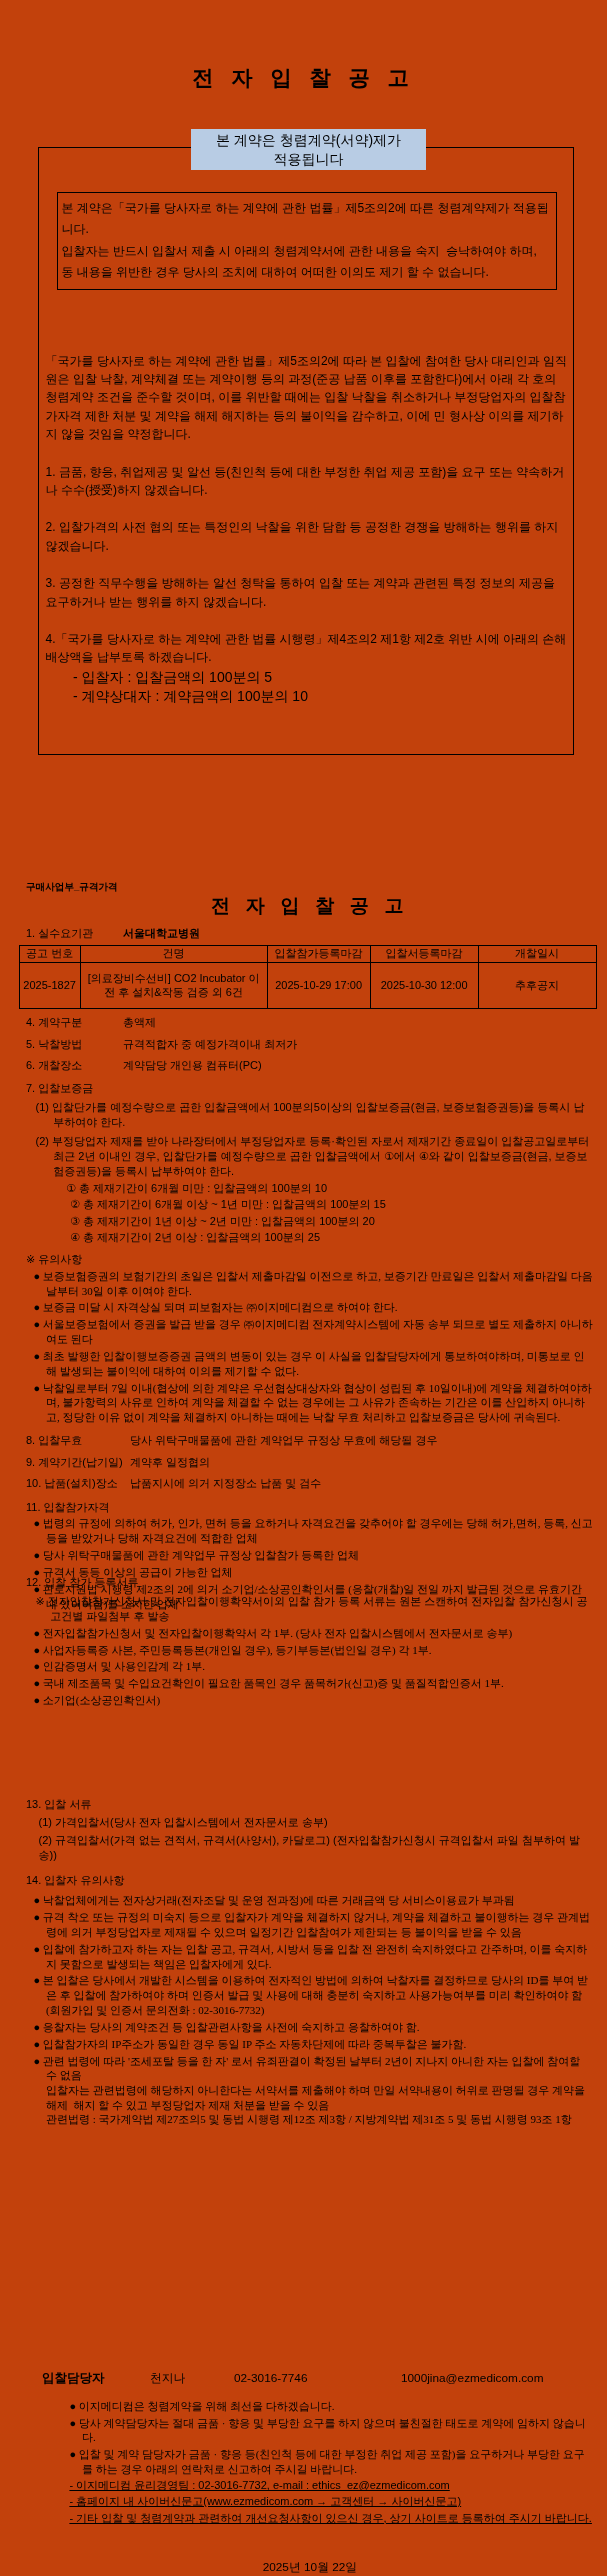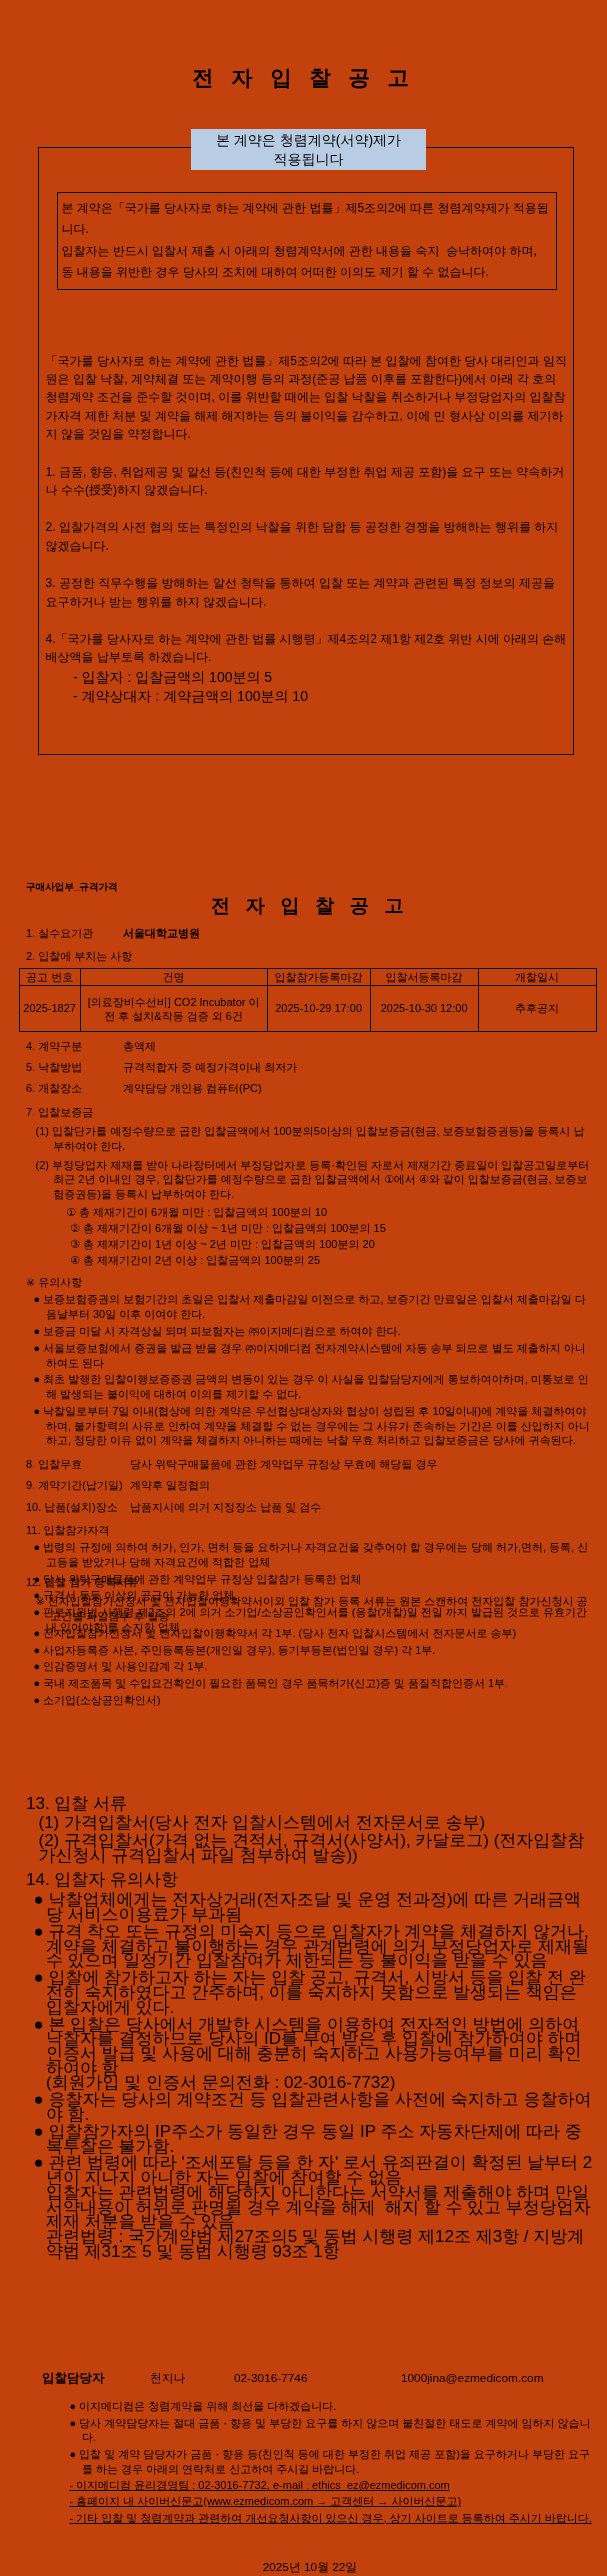--- a/index.html
+++ b/index.html
@@ -113,27 +113,28 @@
   td.subject-cell { text-align: left; padding: 0 4.4px; line-height: 14px; }
   .sub-item { margin: 4.4px 0 0 9.6px; padding-left: 17.7px; text-indent: -17.7px; line-height: 14.7px; }
   .circ-item { margin: 1.5px 0 0 44px; line-height: 14.7px; }
   .note-title { margin-top: 7.4px; margin-left: 0; }
   .bullet {
     margin: 2.2px 0 0 7.4px;
     padding-left: 12.5px;
     text-indent: -12.5px;
     line-height: 14.7px;
     white-space: pre-wrap;
+    font-family: Liberation Serif, serif;
   }
   .gap-sm { margin-top: 7.4px; }
   
   .part12 { position: absolute; top: 1575px; left: 0; width: 607px; padding: 0 13.2px 0 26px; font-size: 11px; line-height: 14.7px; }
   .part12 .note { margin: 4.4px 0 0 9.6px; padding-left: 14.7px; text-indent: -14.7px; }
   
-  .part1314 { position: absolute; top: 1797px; left: 0; width: 607px; padding: 0 13.2px 0 26px; font-size: 17px; line-height: 14.7px; }
+  .part1314 { position: absolute; top: 1797px; left: 0; width: 607px; padding: 0 13.2px 0 26px; font-size: 11px; line-height: 14.7px; }
   .list-paren { margin: 2.9px 0 0 12.5px; line-height: 15.5px; }
   
   .footer { position: absolute; top: 2359px; left: 0; width: 607px; padding: 0 13.2px 0 26px; font-size: 11px; line-height: 14.7px; }
   .contact-row { position: relative; height: 17.7px; margin-top: 11.8px; }
   .contact-row span { position: absolute; top: 0; white-space: nowrap; }
   .contact-label { left: 16px; font-size: 12.5px; font-weight: bold; }
   .contact-name { left: 124px; font-size: 11.8px; }
   .contact-phone { left: 208px; font-size: 11.8px; text-align: right; }
   .contact-email { left: 375px; font-size: 11.8px; }
   .ethics { margin-top: 10.3px; margin-left: 36px; }
@@ -169,21 +170,20 @@
 
   <div class="part2">
     <div class="dept">구매사업부_규격가격</div>
     <h2 class="title2">전 자 입 찰 공 고</h2>
 
     <div class="kv" style="margin-top:11.8px;">
       <span class="k">1. 실수요기관</span>
       <span class="v bold">서울대학교병원</span>
     </div>
 
-    <div class="sec-heading">2. 입찰에 부치는 사항</div>
 
     <table class="bid-table">
       <colgroup>
         <col style="width:61px">
           <col style="width:187px">
           <col style="width:103px">
           <col style="width:108px">
           <col style="width:118px">
       </colgroup>
       <thead>

